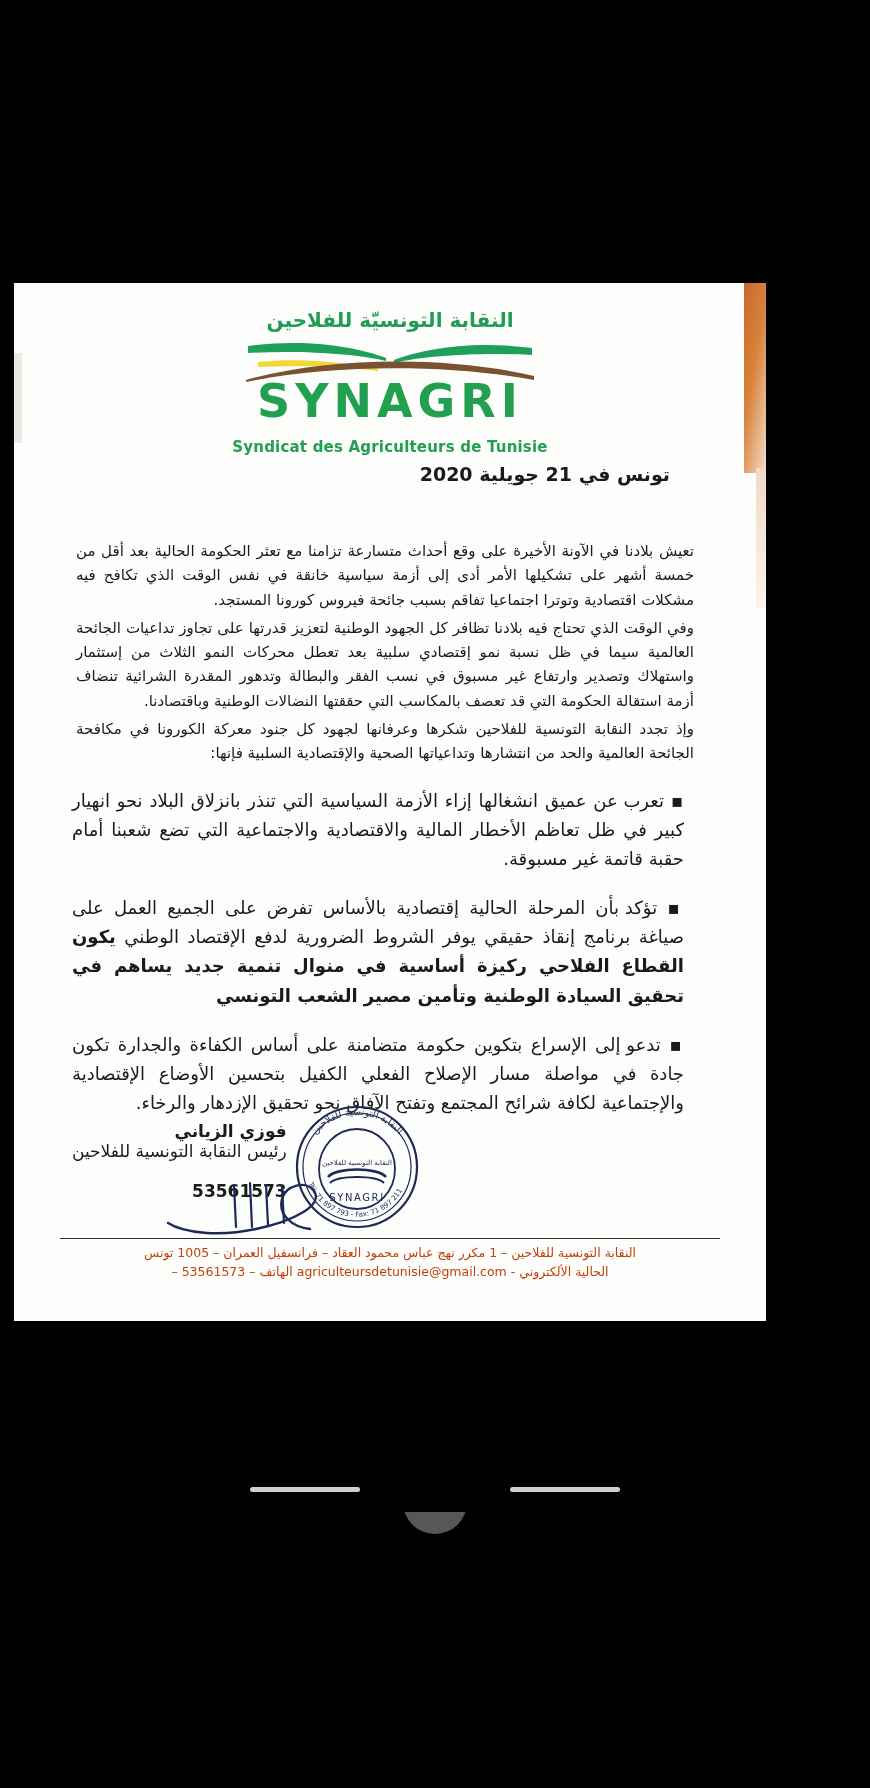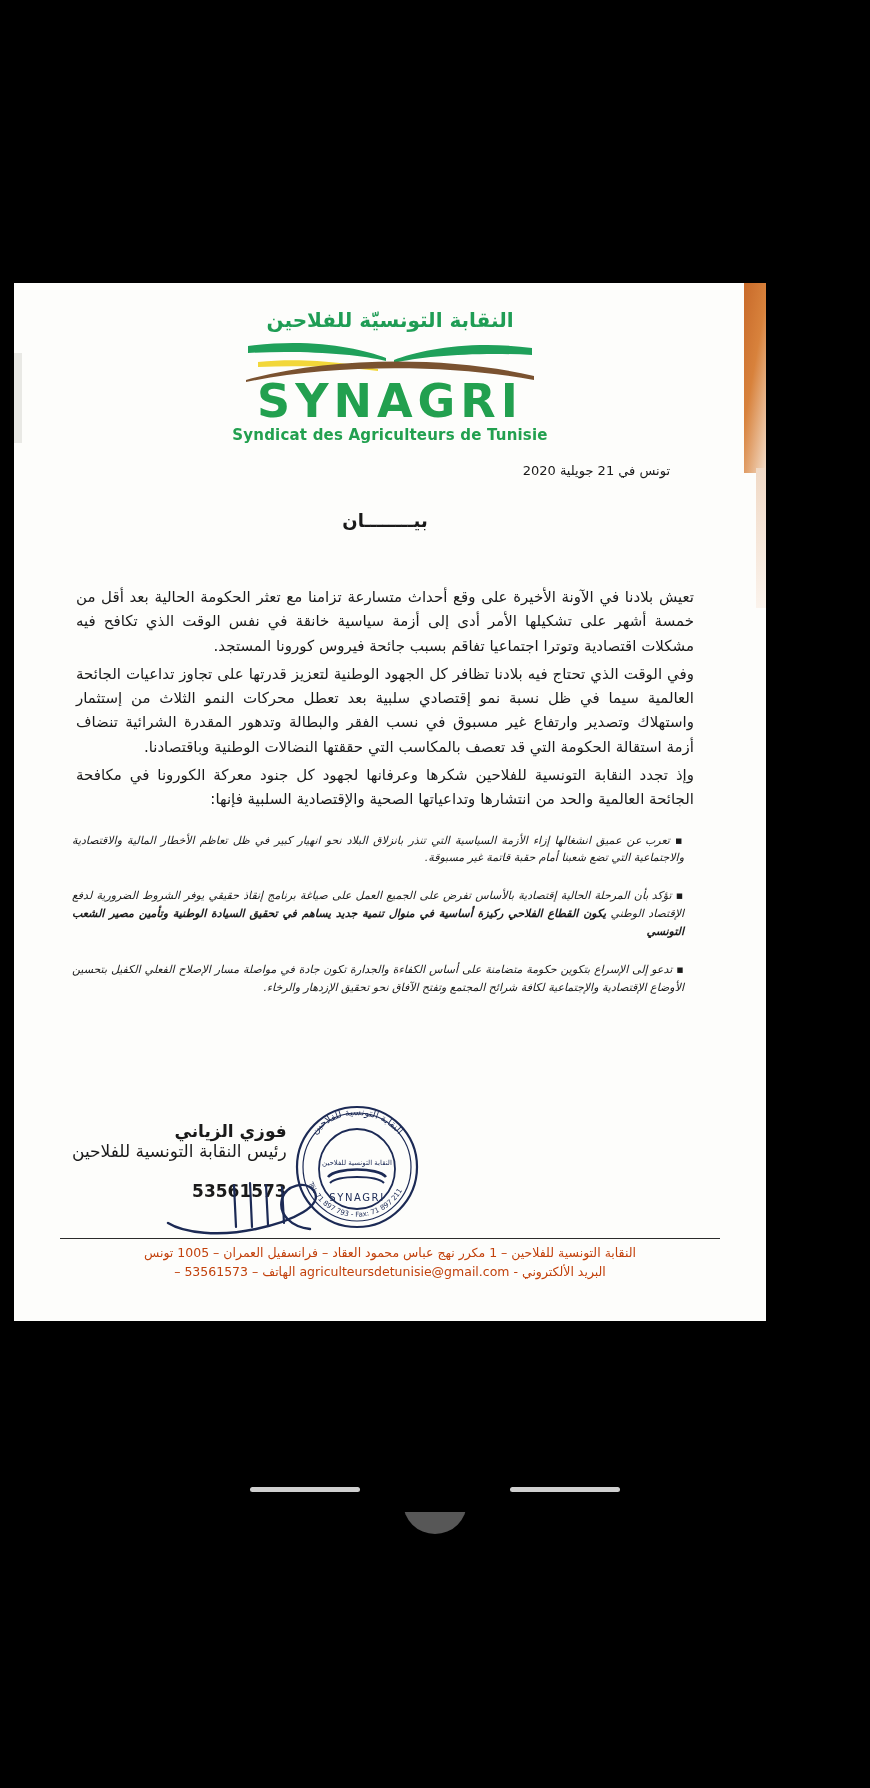--- a/index.html
+++ b/index.html
@@ -66,56 +66,55 @@
     letter-spacing:5px;
     line-height:1;
     margin-top:-4px;
   }
   #logo-tagline {
     font-family:"DejaVu Sans", sans-serif;
     font-size:15px;
     font-weight:bold;
     color:#22a04f;
     letter-spacing:0.2px;
-    margin-top:2px;
+    margin-top:14px;
   }
 
   
   .doc-body {
     position:absolute;
     left:58px; right:68px;
     top:180px;
     direction:rtl;
     text-align:justify;
     color:#1a1a1a;
     font-family:"DejaVu Sans", sans-serif;
   }
   #date-line {
-    font-size:13px;
-    font-weight:normal;
+    font-size:19px;
+    font-weight:bold;
     text-align:right;
     direction:rtl;
     margin-right:28px;
   }
   #doc-title {
     font-size:18px;
     font-weight:bold;
     text-align:center;
     letter-spacing:4px;
     margin-top:32px;
   }
   #intro { margin-top:54px; }
   #intro p { margin:4px; text-align:justify; font-size:15px; line-height:1.62;}
   .bullet {
-    font-size:11px;
+    font-size:18px;
     line-height:1.62;
     margin-top:20px;
     padding-right:14px;
     text-align:justify;
-    font-style:italic;
   }
   .bullet .marker {
     font-family:"DejaVu Sans", sans-serif;
   }
   .bold-seg { font-weight:bold; }
 
   
   #signature {
     position:absolute;
     left:58px; top:838px;
@@ -203,21 +202,20 @@
           <path d="M18,28 C62,23 110,29 138,35 L138,37 C108,33 60,31 18,33 Z" fill="#f2d73a"></path>
           <path d="M6,46 C90,22 210,22 294,42 L294,46 C208,30 92,30 6,48 Z" fill="#7a5230"></path>
         </svg>
       </div>
       <div id="logo-word">SYNAGRI</div>
       <div id="logo-tagline">Syndicat des Agriculteurs de Tunisie</div>
     </div>
 
     <div class="doc-body">
       <div id="date-line">تونس في 21 جويلية 2020</div>
-      <div id="doc-title">بيــــــــان</div>
 
       <div id="intro">
         <p>تعيش بلادنا في الآونة الأخيرة على وقع أحداث متسارعة تزامنا مع تعثر الحكومة الحالية بعد أقل من خمسة أشهر على تشكيلها الأمر أدى إلى أزمة سياسية خانقة في نفس الوقت الذي تكافح فيه مشكلات اقتصادية وتوترا اجتماعيا تفاقم بسبب جائحة فيروس كورونا المستجد.</p>
         <p style="margin-top:4px;">وفي الوقت الذي تحتاج فيه بلادنا تظافر كل الجهود الوطنية لتعزيز قدرتها على تجاوز تداعيات الجائحة العالمية سيما في ظل نسبة نمو إقتصادي سلبية بعد تعطل محركات النمو الثلاث من إستثمار واستهلاك وتصدير وارتفاع غير مسبوق في نسب الفقر والبطالة وتدهور المقدرة الشرائية تنضاف أزمة استقالة الحكومة التي قد تعصف بالمكاسب التي حققتها النضالات الوطنية وباقتصادنا.</p>
         <p style="margin-top:4px;">وإذ تجدد النقابة التونسية للفلاحين شكرها وعرفانها لجهود كل جنود معركة الكورونا في مكافحة الجائحة العالمية والحد من انتشارها وتداعياتها الصحية والإقتصادية السلبية فإنها:</p>
       </div>
 
       <div class="bullet">
         <span class="marker">▪</span>
         <span>تعرب عن عميق انشغالها إزاء الأزمة السياسية التي تنذر بانزلاق البلاد نحو انهيار كبير في ظل تعاظم الأخطار المالية والاقتصادية والاجتماعية التي تضع شعبنا أمام حقبة قاتمة غير مسبوقة.</span>
@@ -264,21 +262,21 @@
         <text font-family="DejaVu Sans, sans-serif" font-size="7" fill="#1c2a55">
           <textPath href="#arcBot" startOffset="6%">Tél: 71 897 793 - Fax: 71 897 211</textPath>
         </text>
       </svg>
     </div>
 
     <div id="footer-line"></div>
     <div id="footer">
       <div>النقابة التونسية للفلاحين – 1 مكرر نهج عباس محمود العقاد – فرانسفيل العمران – 1005 تونس</div>
       <div>
-        <span>البريد الألكتروني - </span><span id="footer-email">agriculteursdetunisie@gmail.com</span>
+        <span>الحالية الألكتروني - </span><span id="footer-email">agriculteursdetunisie@gmail.com</span>
         <span>الهاتف – 53561573 –</span>
       </div>
     </div>
 
   </div>
 
   <div id="page-pill">2/2</div>
 
   <div id="navbar">
     <div class="nav-pill"></div>

